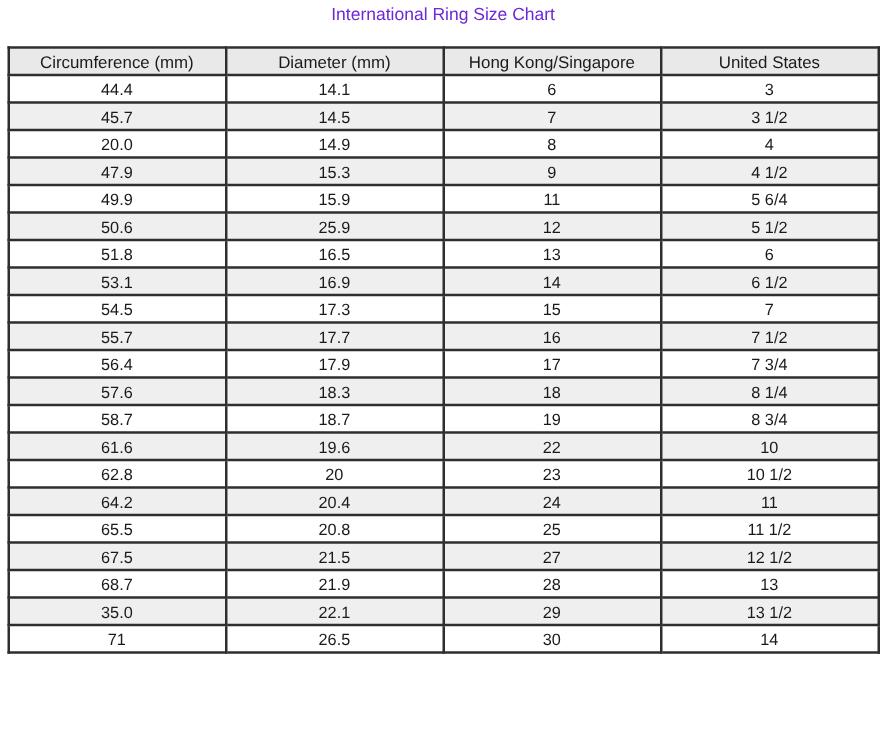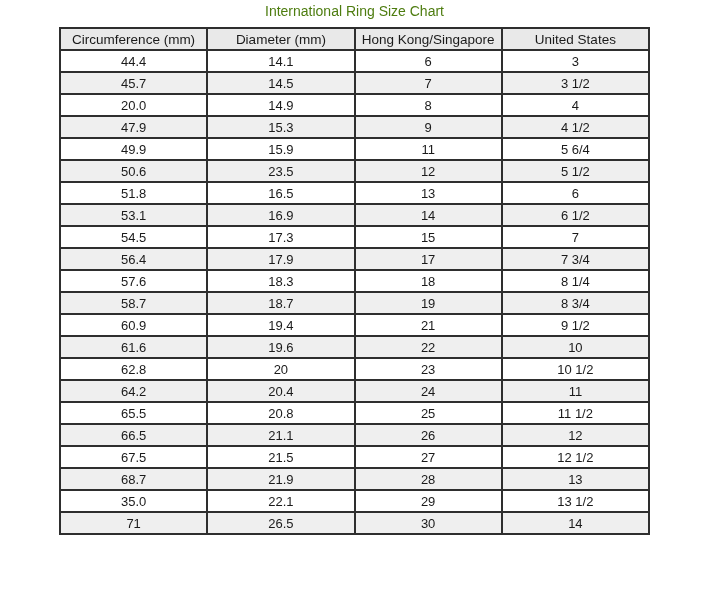--- a/index.html
+++ b/index.html
@@ -14,27 +14,27 @@
     height: 598px;
     overflow: hidden;
     background: #ffffff;
   }
   .chart-title {
     text-align: center;
     font-size: 14px;
     line-height: 16px;
     padding-top: 3px;
     padding-bottom: 2px;
-    color: #4d7c0f;
+    color: #6d28d9;
   }
   table.ring-table {
     border-collapse: collapse;
     table-layout: fixed;
-    width: 591px;
-    margin: 6px auto;
+    width: 698px;
+    margin: 16px auto;
   }
   table.ring-table th,
   table.ring-table td {
     border-left: 2px solid var(--border-color, #2e2e2e);
     border-right: 2px solid var(--border-color, #2e2e2e);
     border-top: 2px solid var(--border-color, #2e2e2e);
     border-bottom: 2px solid var(--border-color, #2e2e2e);
     text-align: center;
     vertical-align: middle;
     height: 20px;
@@ -98,21 +98,21 @@
           <td>4 1/2</td>
         </tr>
         <tr>
           <td>49.9</td>
           <td>15.9</td>
           <td>11</td>
           <td>5 6/4</td>
         </tr>
         <tr>
           <td>50.6</td>
-          <td>23.5</td>
+          <td>25.9</td>
           <td>12</td>
           <td>5 1/2</td>
         </tr>
         <tr>
           <td>51.8</td>
           <td>16.5</td>
           <td>13</td>
           <td>6</td>
         </tr>
         <tr>
@@ -121,44 +121,44 @@
           <td>14</td>
           <td>6 1/2</td>
         </tr>
         <tr>
           <td>54.5</td>
           <td>17.3</td>
           <td>15</td>
           <td>7</td>
         </tr>
         <tr>
+          <td>55.7</td>
+          <td>17.7</td>
+          <td>16</td>
+          <td>7 1/2</td>
+        </tr>
+        <tr>
           <td>56.4</td>
           <td>17.9</td>
           <td>17</td>
           <td>7 3/4</td>
         </tr>
         <tr>
           <td>57.6</td>
           <td>18.3</td>
           <td>18</td>
           <td>8 1/4</td>
         </tr>
         <tr>
           <td>58.7</td>
           <td>18.7</td>
           <td>19</td>
           <td>8 3/4</td>
         </tr>
         <tr>
-          <td>60.9</td>
-          <td>19.4</td>
-          <td>21</td>
-          <td>9 1/2</td>
-        </tr>
-        <tr>
           <td>61.6</td>
           <td>19.6</td>
           <td>22</td>
           <td>10</td>
         </tr>
         <tr>
           <td>62.8</td>
           <td>20</td>
           <td>23</td>
           <td>10 1/2</td>
@@ -167,26 +167,20 @@
           <td>64.2</td>
           <td>20.4</td>
           <td>24</td>
           <td>11</td>
         </tr>
         <tr>
           <td>65.5</td>
           <td>20.8</td>
           <td>25</td>
           <td>11 1/2</td>
-        </tr>
-        <tr>
-          <td>66.5</td>
-          <td>21.1</td>
-          <td>26</td>
-          <td>12</td>
         </tr>
         <tr>
           <td>67.5</td>
           <td>21.5</td>
           <td>27</td>
           <td>12 1/2</td>
         </tr>
         <tr>
           <td>68.7</td>
           <td>21.9</td>

